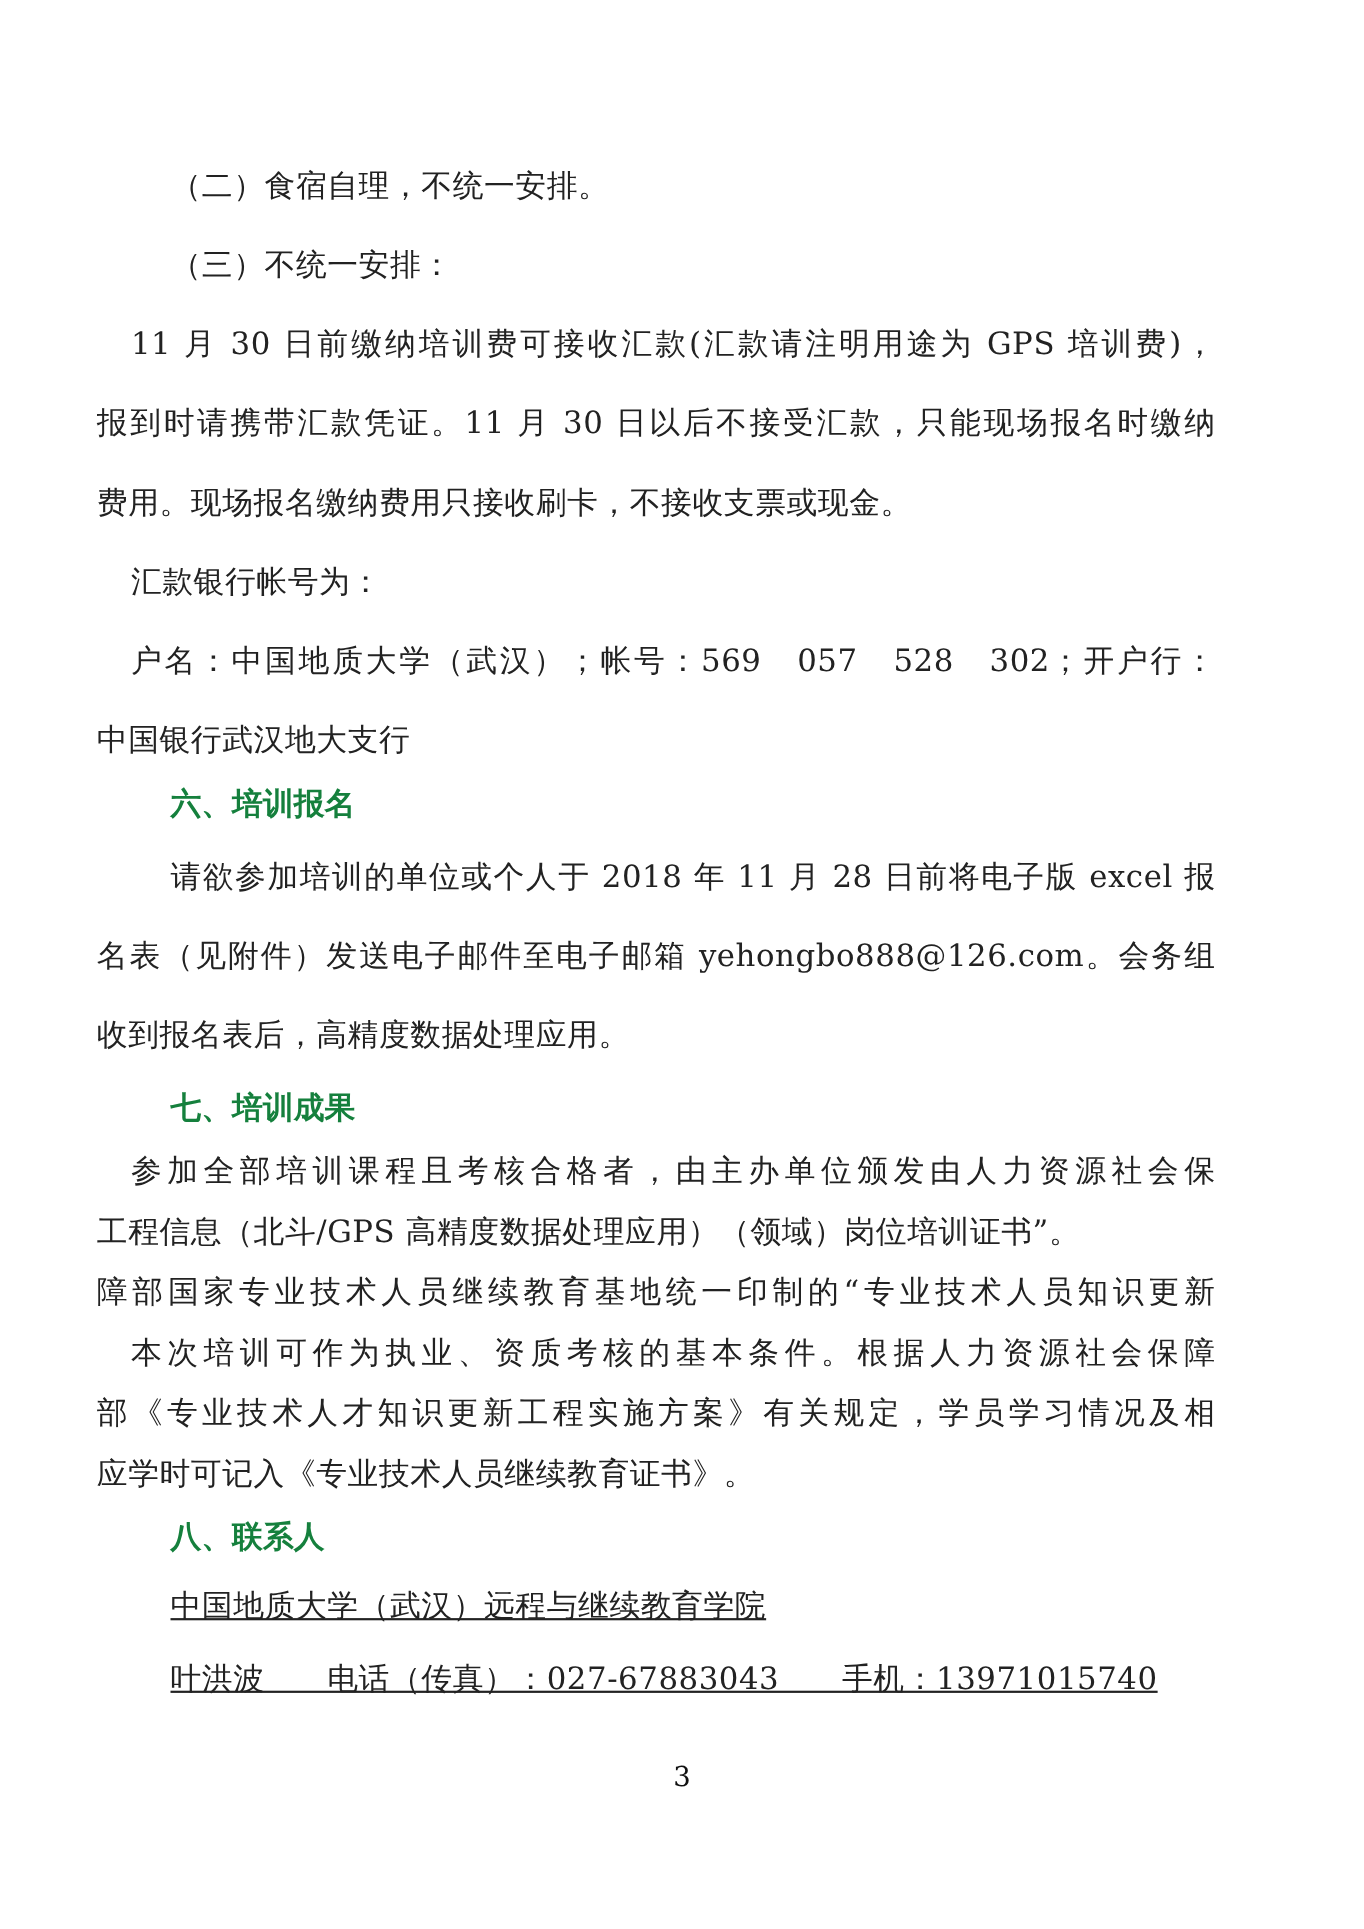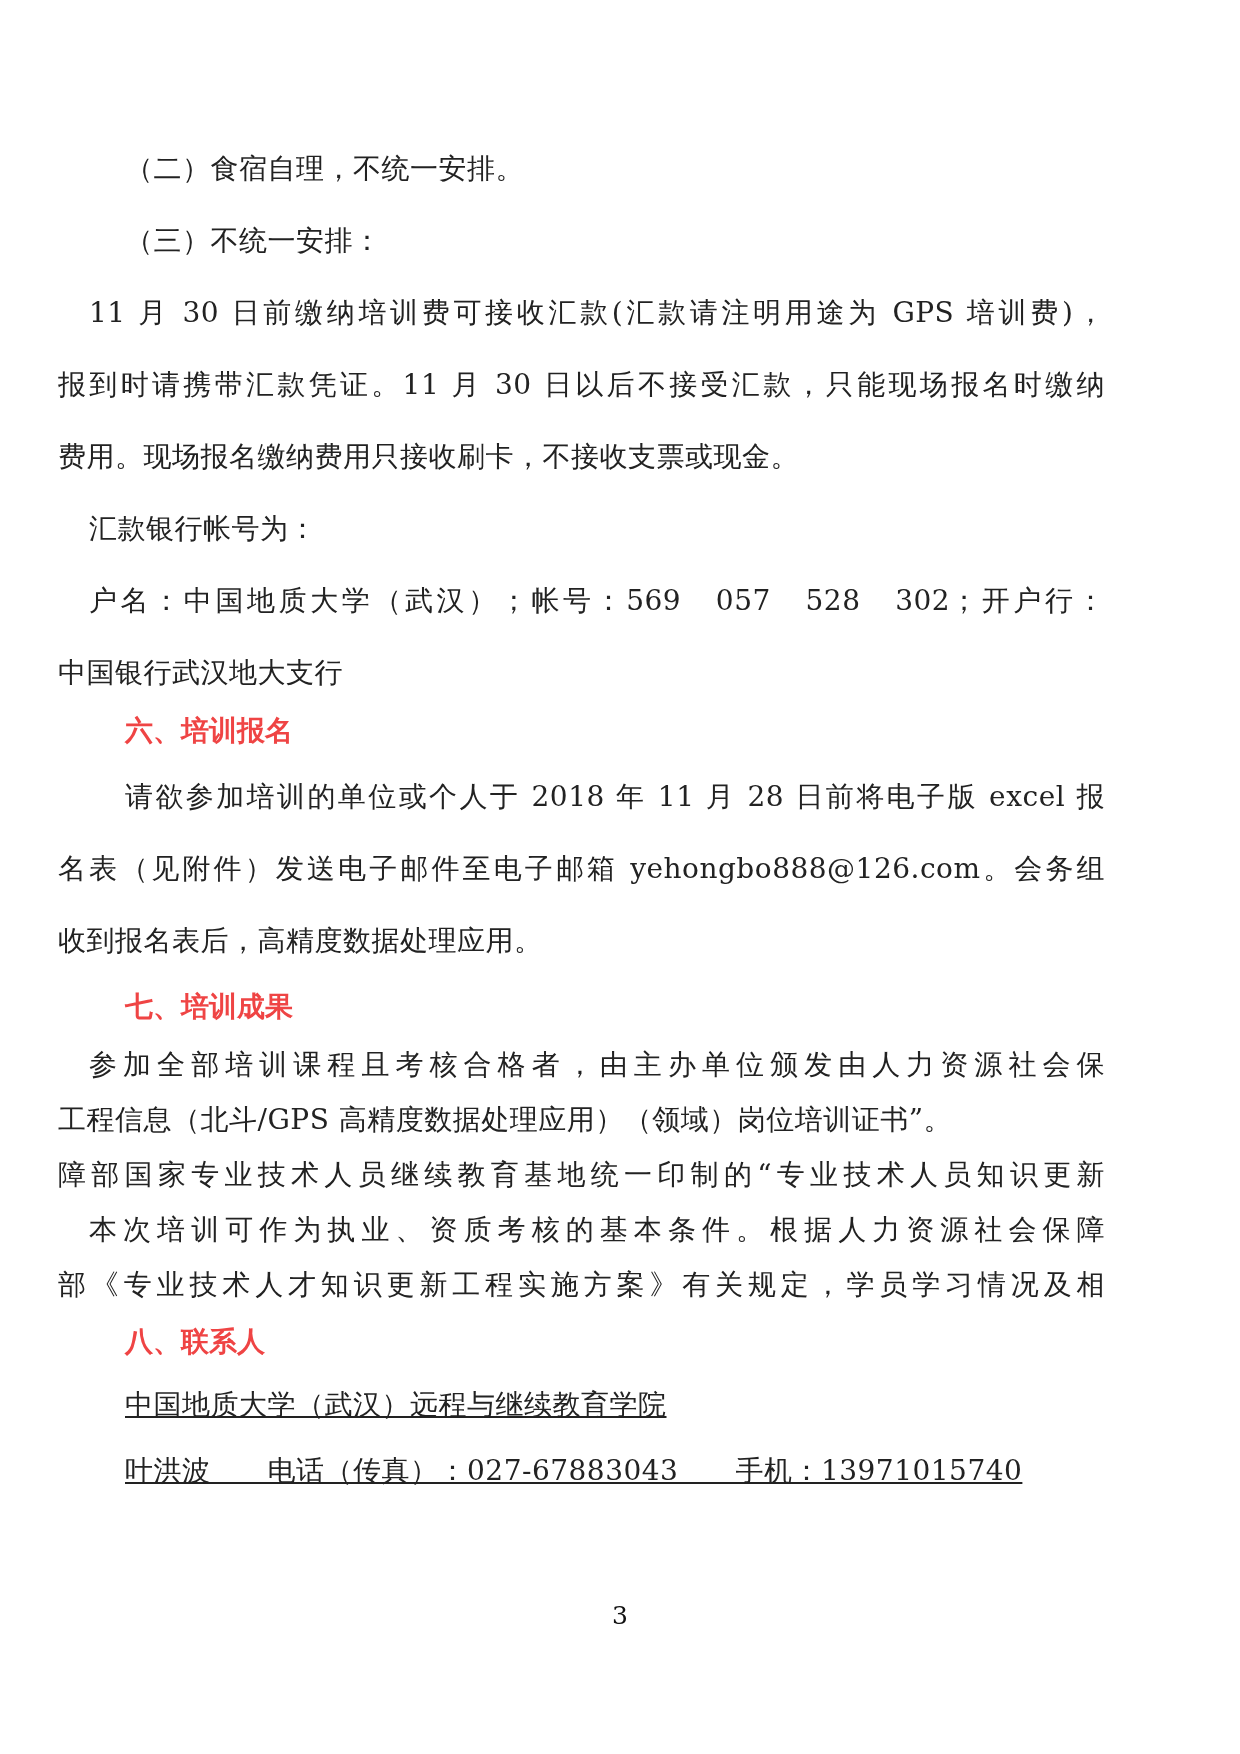--- a/index.html
+++ b/index.html
@@ -10,41 +10,41 @@
   .page {
     position: relative;
     width: 1240px;
     height: 1754px;
     background: #ffffff;
     overflow: hidden;
     font-family: "DejaVu Serif", serif;
     color: #222222;
   }
   .content {
-    padding: 133px 135px 0 58px;
+    padding: 133px 135px 0 88px;
   }
   .ln {
     font-size: 28px;
     letter-spacing: 0.5px;
     white-space: pre-wrap;
   }
   
   .ln-a { height: 72px; line-height: 72px; }
   
   .ln-b { height: 55px; line-height: 55px; }
   
   .ln-c { height: 66px; line-height: 66px; text-decoration: underline; }
   
   .hd {
     height: 60px;
     line-height: 60px;
     font-size: 28px;
     font-weight: bold;
     font-family: "DejaVu Sans", sans-serif;
-    color: #ef4444;
+    color: #15803d;
     text-indent: 67px;
     white-space: pre-wrap;
   }
   .hd-first { margin-top: -8px; }
   .ind2 { text-indent: 67px; }
   .ind1 { text-indent: 31px; }
   .fill {
     text-align: justify;
     text-align-last: justify;
     text-justify: inter-character;
@@ -85,20 +85,21 @@
     <div class="ln ln-a">收到报名表后，高精度数据处理应用。</div>
 
     <div class="hd">七、培训成果</div>
 
     <div class="ln ln-b ind1 fill">参加全部培训课程且考核合格者，由主办单位颁发由人力资源社会保</div>
     <div class="ln ln-b">工程信息（北斗/GPS 高精度数据处理应用）（领域）岗位培训证书”。</div>
     <div class="ln ln-b fill">障部国家专业技术人员继续教育基地统一印制的“专业技术人员知识更新</div>
 
     <div class="ln ln-b ind1 fill">本次培训可作为执业、资质考核的基本条件。根据人力资源社会保障</div>
     <div class="ln ln-b fill">部《专业技术人才知识更新工程实施方案》有关规定，学员学习情况及相</div>
+    <div class="ln ln-b">应学时可记入《专业技术人员继续教育证书》。</div>
 
     <div class="hd">八、联系人</div>
 
     <div class="ln ln-c ind2">中国地质大学（武汉）远程与继续教育学院</div>
     <div class="ln ln-c ind2">叶洪波　　电话（传真）：027-67883043　　手机：13971015740</div>
 
   </div>
 
   <div class="footer">3</div>
 </div>

